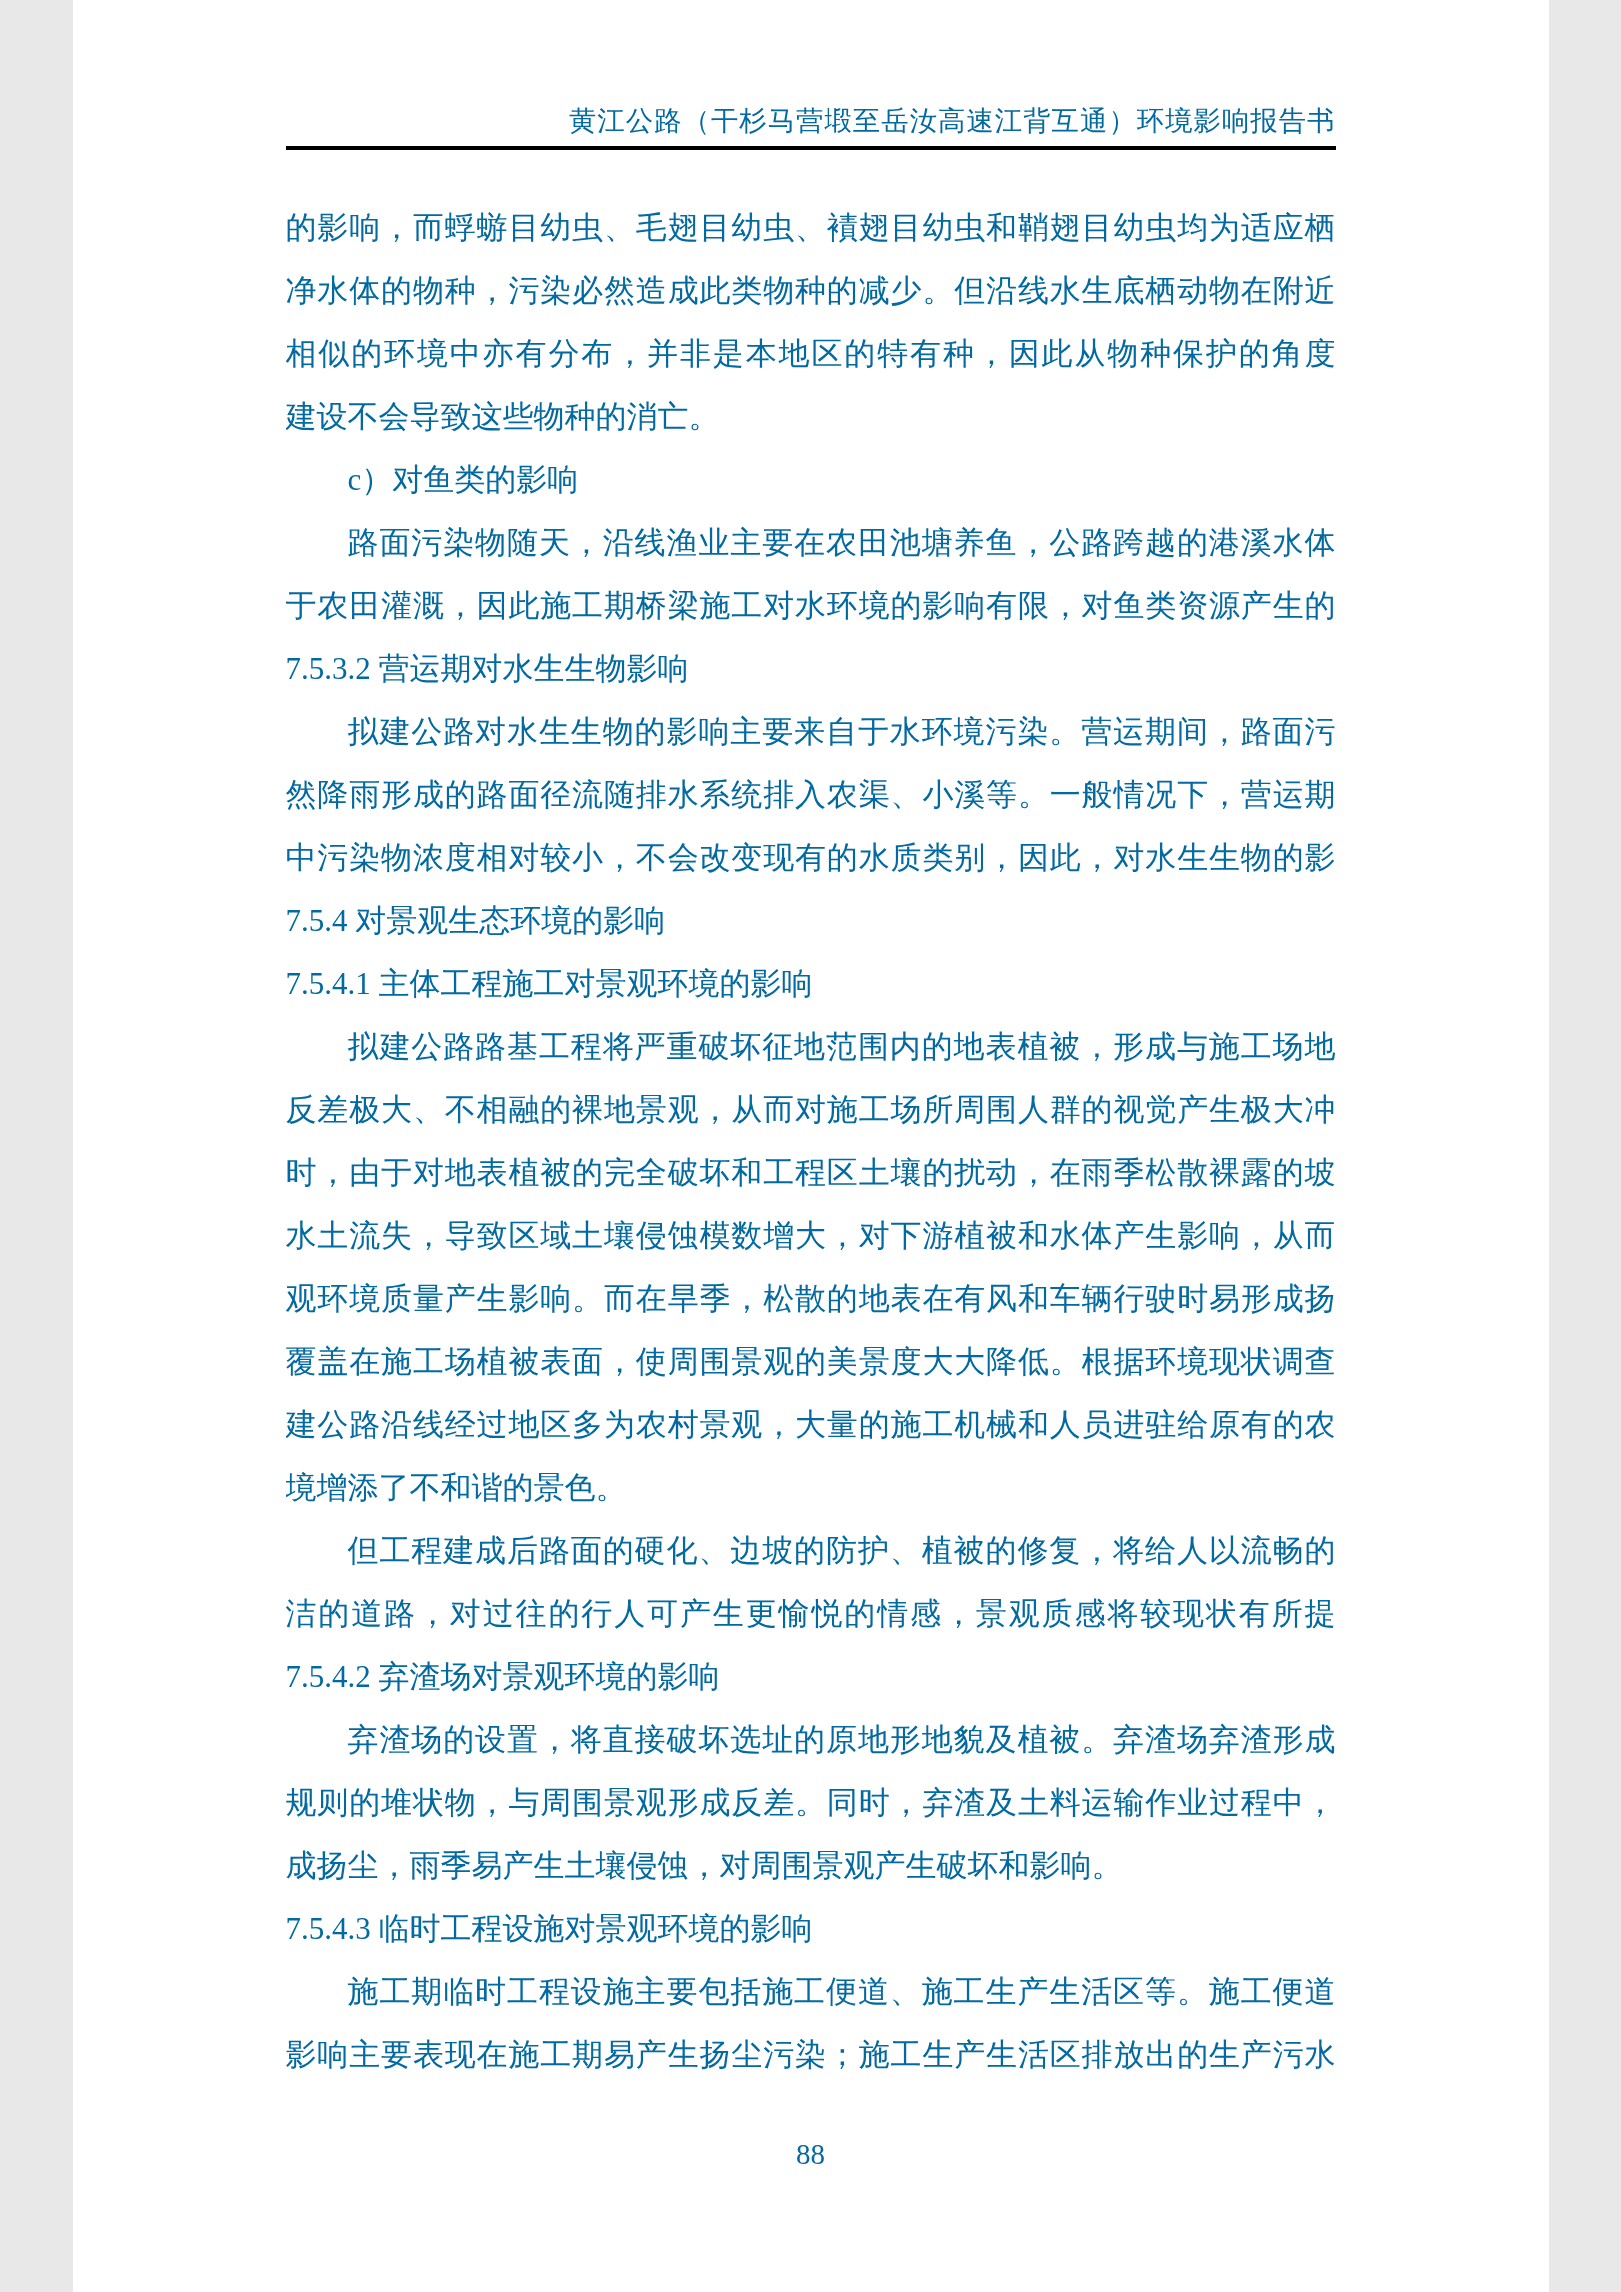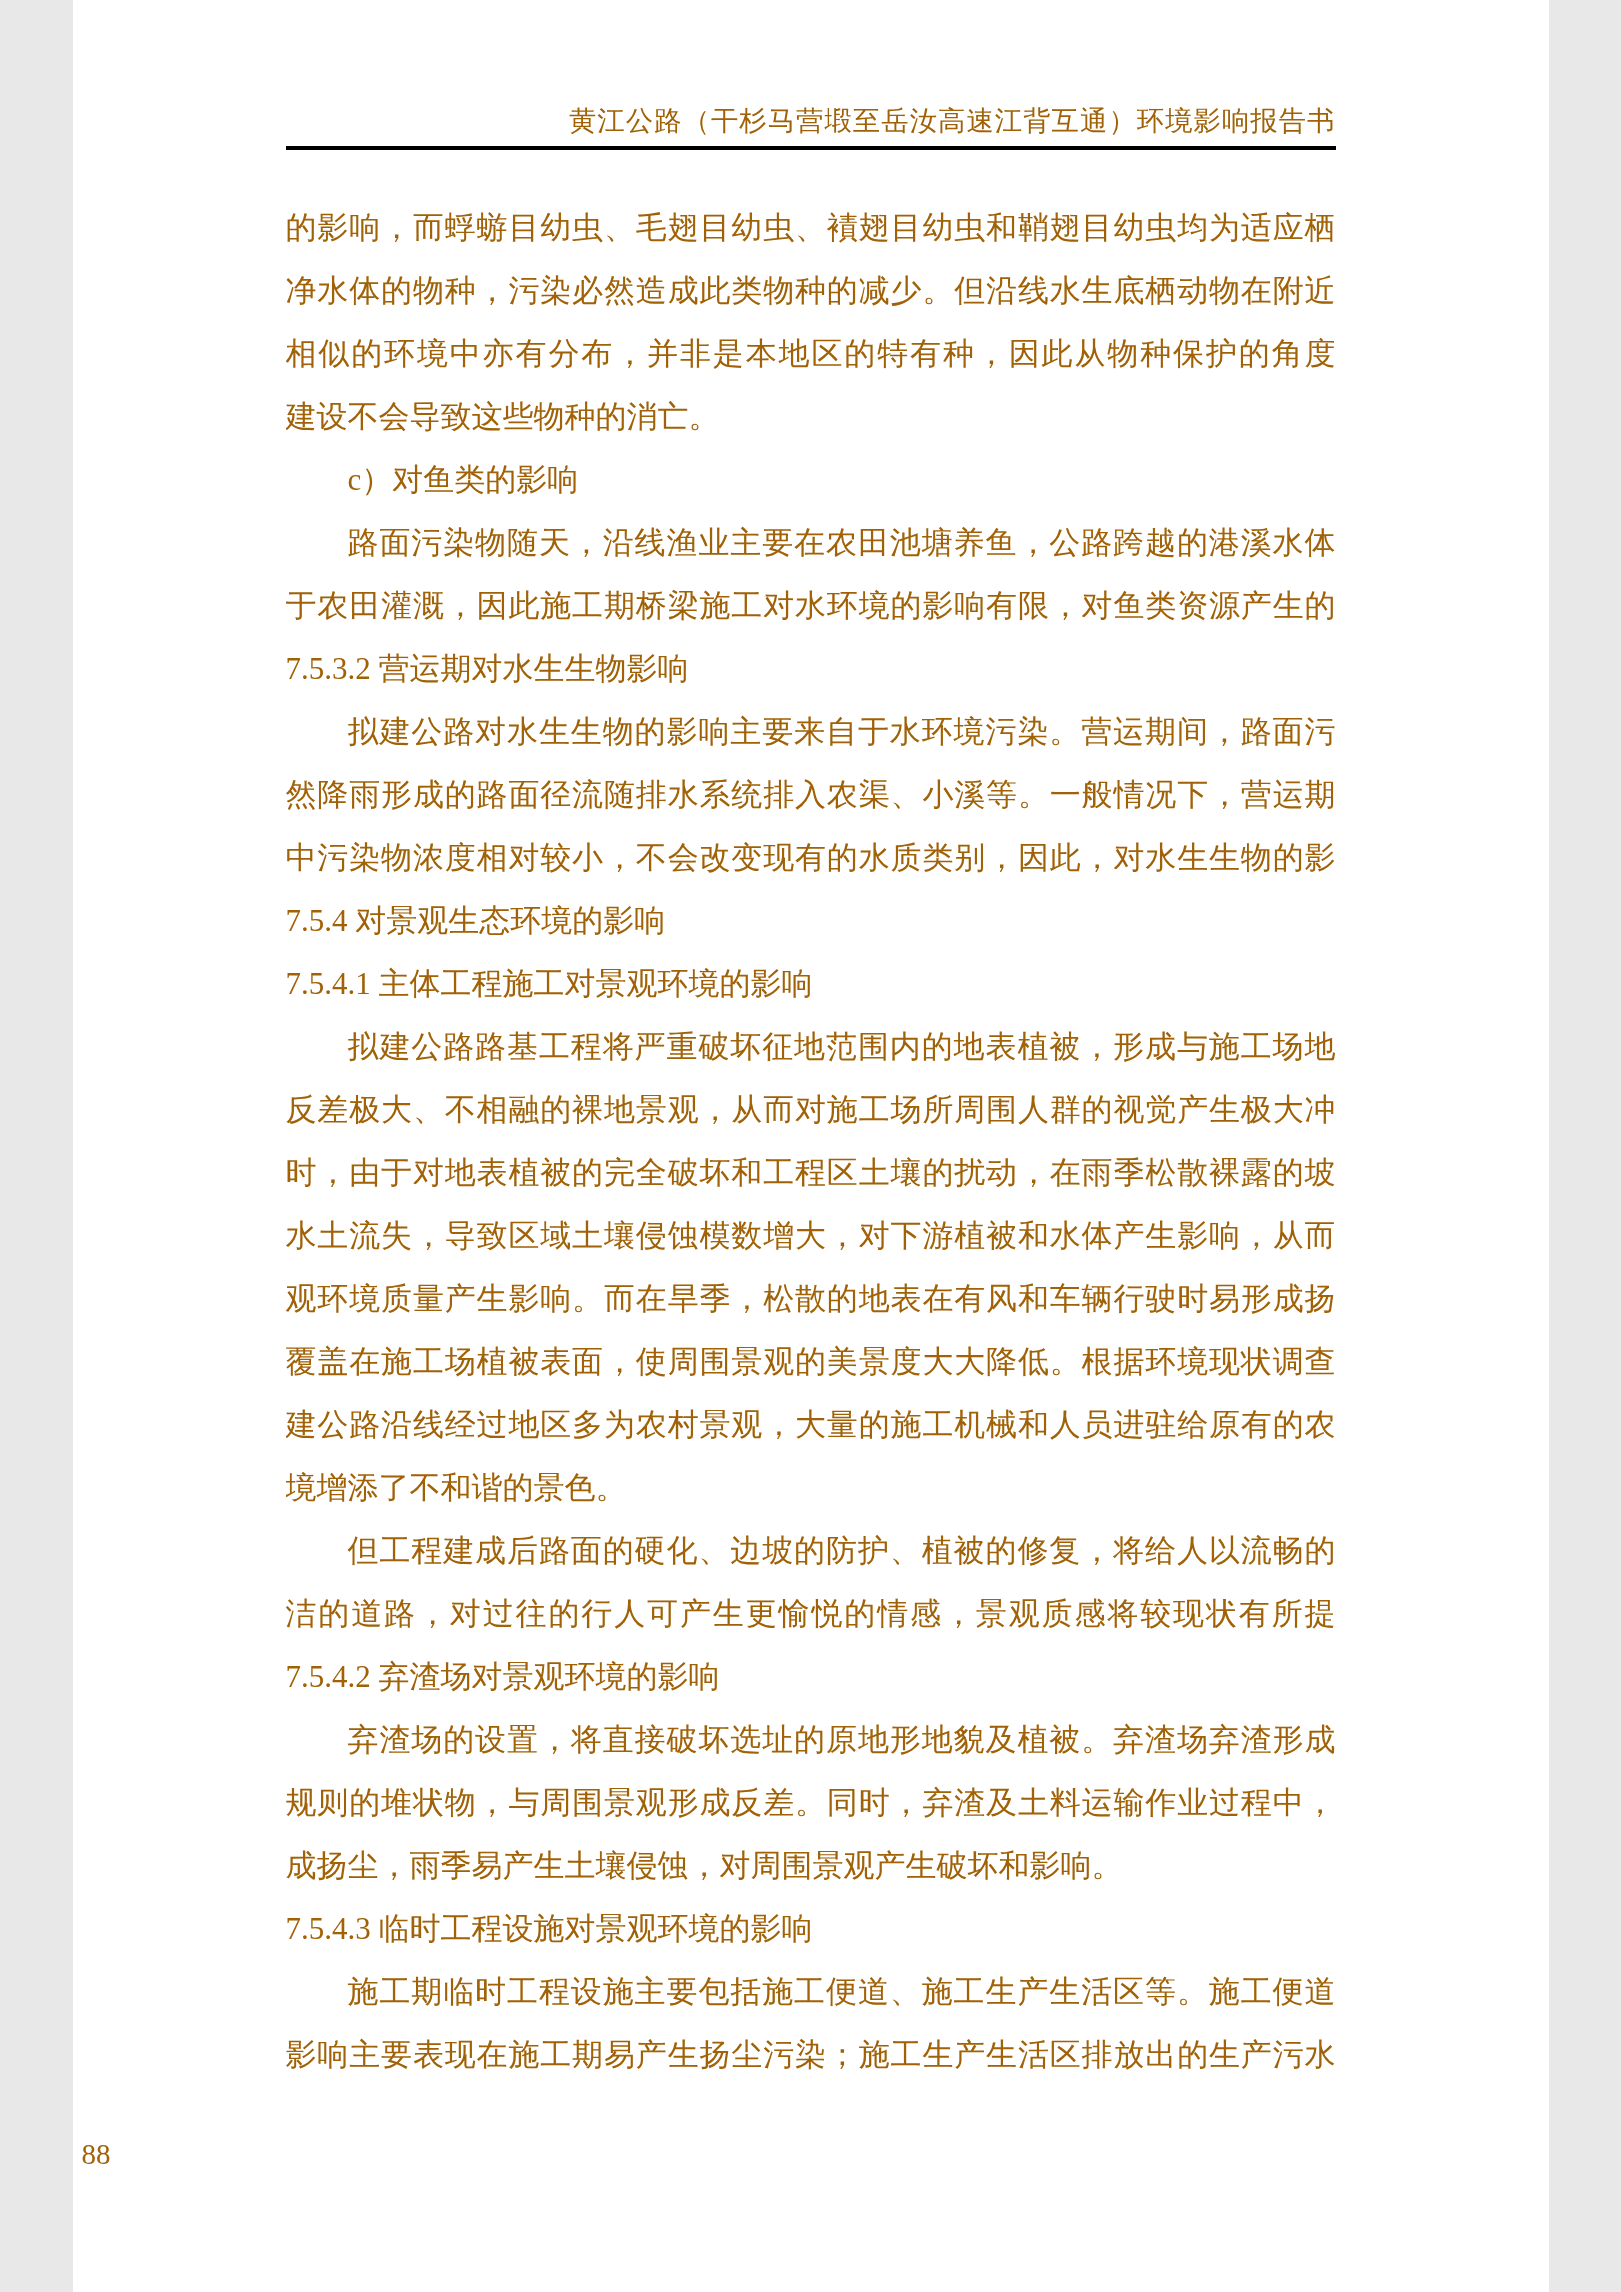--- a/index.html
+++ b/index.html
@@ -2,21 +2,21 @@
 <html><head>
 <meta charset="utf-8">
 <style>
   html, body { margin: 0; padding: 0; background: #e8e8e8; }
   .page {
     position: relative;
     width: 1476px;
     height: 2293px;
     margin: 0 auto;
     background: #ffffff;
-    color: #a16207;
+    color: #0369a1;
     font-family: "Liberation Serif", "DejaVu Serif", serif;
     overflow: hidden;
   }
   .header {
     margin: 0 213px;
     padding-top: 104px;
     padding-bottom: 6.9px;
     border-bottom: 4.9px solid #000000;
   }
   .header-title {
@@ -44,23 +44,24 @@
   .line[data-style="full-indent"],
   .line[data-style="end-indent"] {
     text-indent: 2em;
   }
   .line[data-style="heading"] {
     text-align: right;
     text-align-last: left;
   }
   .footer {
     position: absolute;
-    left: 9px;
+    left: 0;
     top: 2137px;
     width: 100%;
+    text-align: center;
   }
   .page-number {
     font-size: 29px;
     line-height: 35px;
   }
 </style>
 </head>
 <body>
 
 <div class="page">

